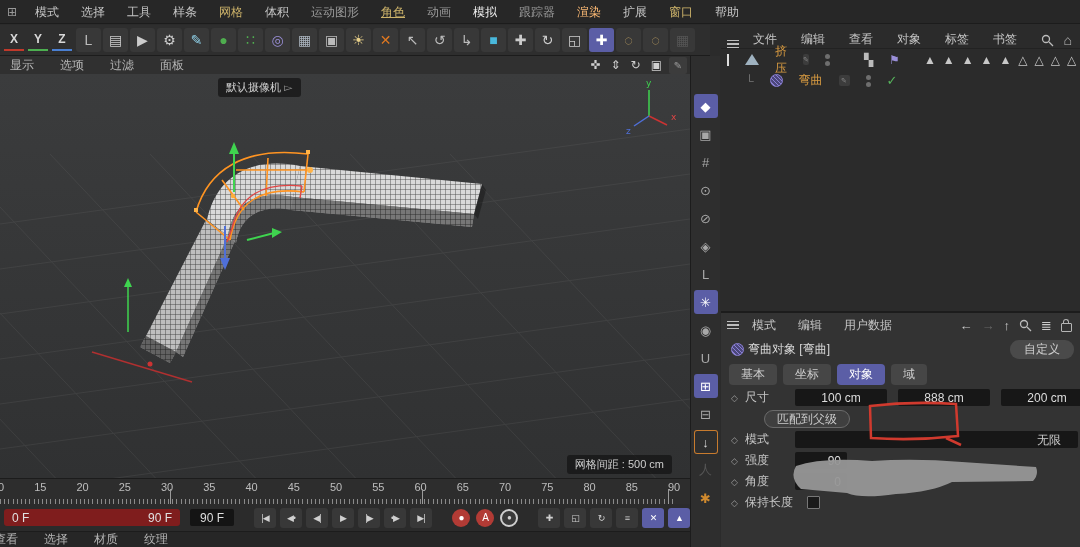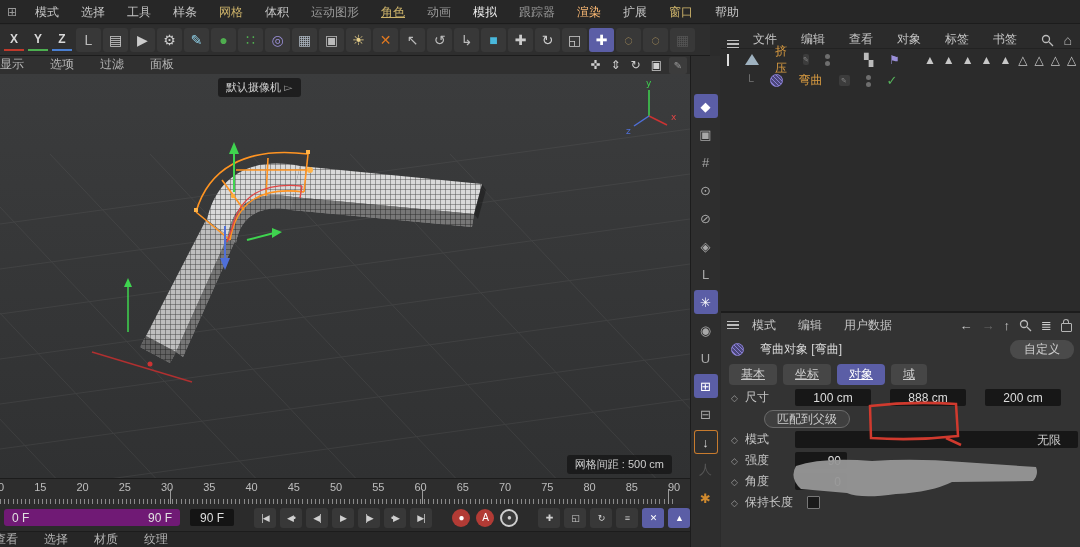--- a/index.html
+++ b/index.html
@@ -16,21 +16,21 @@
            display:flex;align-items:center;padding-left:4px;box-sizing:border-box;gap:2px;}
   .axis-btn{width:20px;height:20px;display:flex;align-items:center;justify-content:center;
             color:#d8d8d8;font-weight:bold;font-size:12px;border-bottom:2px solid transparent;margin-right:2px;}
   .tbtn{width:25px;height:24px;display:flex;align-items:center;justify-content:center;font-size:14px;
         border-radius:3px;background:#383838;color:#bbb;}
   .tbtn.active{background:#5b5ea6;color:#fff;}
   .tbtn.disabled{color:#555;}
   
   #viewport{left:0;top:56px;width:690px;height:422px;background:#343434;overflow:hidden;}
   #vp-menu{position:absolute;left:0;top:0;width:100%;height:18px;background:#303030;display:flex;gap:0;
-           box-sizing:border-box;z-index:5;}
+           align-items:center;padding-left:10px;box-sizing:border-box;z-index:5;}
   #vp-menu .mitem{margin-right:26px;color:#b5b5b5;}
   #vp-nav{position:absolute;right:28px;top:0;height:18px;display:flex;gap:10px;align-items:center;z-index:6;color:#cfcfcf;font-size:12px;}
   #vp-corner{position:absolute;right:3px;top:1px;width:18px;height:17px;background:#3c3c3c;border-radius:2px;
              display:flex;align-items:center;justify-content:center;color:#999;font-size:10px;z-index:6;}
   #scene{position:absolute;left:0;top:18px;width:690px;height:404px;}
   .pill{position:absolute;background:rgba(20,20,20,0.72);border-radius:3px;color:#cfcfcf;font-size:11px;
         padding:2px 8px;z-index:5;white-space:nowrap;}
   #camera-pill{left:218px;top:22px;}
   #grid-pill{right:18px;bottom:4px;}
   
@@ -55,49 +55,49 @@
   .dots{display:flex;flex-direction:column;gap:2px;}
   .dots i{width:5px;height:5px;border-radius:50%;background:#6e6e6e;display:block;}
   .bend-icon{width:13px;height:13px;border-radius:50%;border:1.5px solid #8a7fd4;box-sizing:border-box;
              background:repeating-linear-gradient(45deg,#4b477a 0 2px,#8a7fd4 2px 3px);}
   .extrude-icon{width:0;height:0;border-left:7px solid transparent;border-right:7px solid transparent;border-bottom:11px solid #9fb2c0;}
   .tri-list{display:flex;gap:7px;margin-left:8px;color:#c8c8c8;font-size:12px;}
   
   #attr{left:721px;top:311px;width:359px;height:236px;background:#333333;border-top:2px solid #1c1c1c;box-sizing:border-box;overflow:hidden;}
   #attr-menu{height:24px;display:flex;align-items:center;padding-left:6px;}
   #attr-menu .mitem{padding:0 11px;}
-  #attr-obj-row{height:24px;display:flex;align-items:center;gap:16px;padding-left:10px;}
+  #attr-obj-row{height:24px;display:flex;align-items:center;gap:4px;padding-left:10px;}
   #custom-btn{margin-left:auto;margin-right:6px;background:#4a4a4a;border-radius:9px;padding:1px 14px;color:#ccc;}
   #attr-tabs{height:26px;display:flex;align-items:center;gap:6px;padding-left:8px;}
-  .tab{background:#464646;border-radius:4px;padding:2px 12px;color:#ccc;text-decoration:underline;}
+  .tab{background:#464646;border-radius:4px;padding:2px 12px;color:#ccc;}
   .tab.active{background:#5b5ea6;color:#fff;}
   #attr-section{height:18px;line-height:18px;padding-left:8px;color:#dadada;font-weight:bold;margin-top:4px;}
   .prow{height:21px;display:flex;align-items:center;padding-left:10px;}
   .diamond{width:14px;color:#999;font-size:9px;flex:none;}
   .plabel{width:50px;color:#c4c4c4;flex:none;}
   .vbox{background:#171717;border-radius:2px;height:17px;display:flex;align-items:center;justify-content:center;color:#ddd;}
-  .size-box{width:76px;margin-right:19px;}
+  .size-box{width:92px;margin-right:11px;}
   .wide-box{width:283px;justify-content:flex-start;padding-left:8px;box-sizing:border-box;position:relative;}
   .small-box{width:52px;justify-content:flex-end;padding-right:6px;box-sizing:border-box;}
   #fit-btn{margin-left:33px;background:#3f3f3f;border:1px solid #6a6a6a;border-radius:9px;padding:1px 12px;color:#ccc;height:14px;line-height:14px;}
   .checkbox{width:11px;height:11px;border:1px solid #777;background:#1a1a1a;border-radius:1px;}
   #mode-visible-value{position:absolute;left:242px;top:1px;color:#ccc;}
   .arrow-dim{color:#666;}
   .mini-lock{width:9px;height:7px;border:1px solid #b5b5b5;border-radius:1px;position:relative;margin-top:4px;}
   .mini-lock:before{content:"";position:absolute;top:-5px;left:1px;width:4px;height:4px;border:1px solid #b5b5b5;border-bottom:none;border-radius:3px 3px 0 0;}
   
   #ruler{left:0;top:478px;width:690px;height:26px;background:#2d2d2d;border-top:1px solid #1c1c1c;}
   #ruler-labels{position:absolute;left:-14px;top:2px;width:700px;display:flex;justify-content:space-between;color:#bdbdbd;font-size:11px;}
   #ruler-labels span{width:24px;text-align:center;}
   #ruler-ticks{position:absolute;left:0;bottom:0;width:676px;height:6px;
                background:repeating-linear-gradient(90deg,#8a8a8a 0 1px,transparent 1px 4.2px);}
   .tall-tick{position:absolute;width:1px;height:16px;background:#9a9a9a;bottom:0;}
   
   #transport{left:0;top:504px;width:690px;height:27px;background:#2b2b2b;display:flex;align-items:center;gap:4px;padding-left:4px;box-sizing:border-box;}
-  #range-track{width:234px;height:17px;background:#701a75;border-radius:3px;display:flex;align-items:center;justify-content:space-between;
+  #range-track{width:234px;height:17px;background:#7f1d1d;border-radius:3px;display:flex;align-items:center;justify-content:space-between;
                padding:0 8px;box-sizing:border-box;color:#e0e0e0;}
   #cur-frame{width:60px;height:17px;background:#141414;border-radius:2px;display:flex;align-items:center;justify-content:center;color:#ddd;margin-left:6px;}
   .pbtn{width:22px;height:20px;background:#383838;border-radius:3px;display:flex;align-items:center;justify-content:center;
         color:#d0d0d0;font-size:9px;flex:none;letter-spacing:-1px;}
   .pbtn.record{background:#b23b35;color:#fff;border-radius:50%;width:18px;height:18px;font-size:10px;}
   .pbtn.ring{background:#3a3a3a;border:2px solid #cfcfcf;border-radius:50%;width:14px;height:14px;font-size:8px;box-sizing:content-box;}
   .pbtn.active{background:#5b5ea6;color:#fff;}
   .pgap{width:12px;flex:none;}
   
   #matbar{left:0;top:531px;width:690px;height:16px;background:#262626;border-top:1px solid #1c1c1c;

